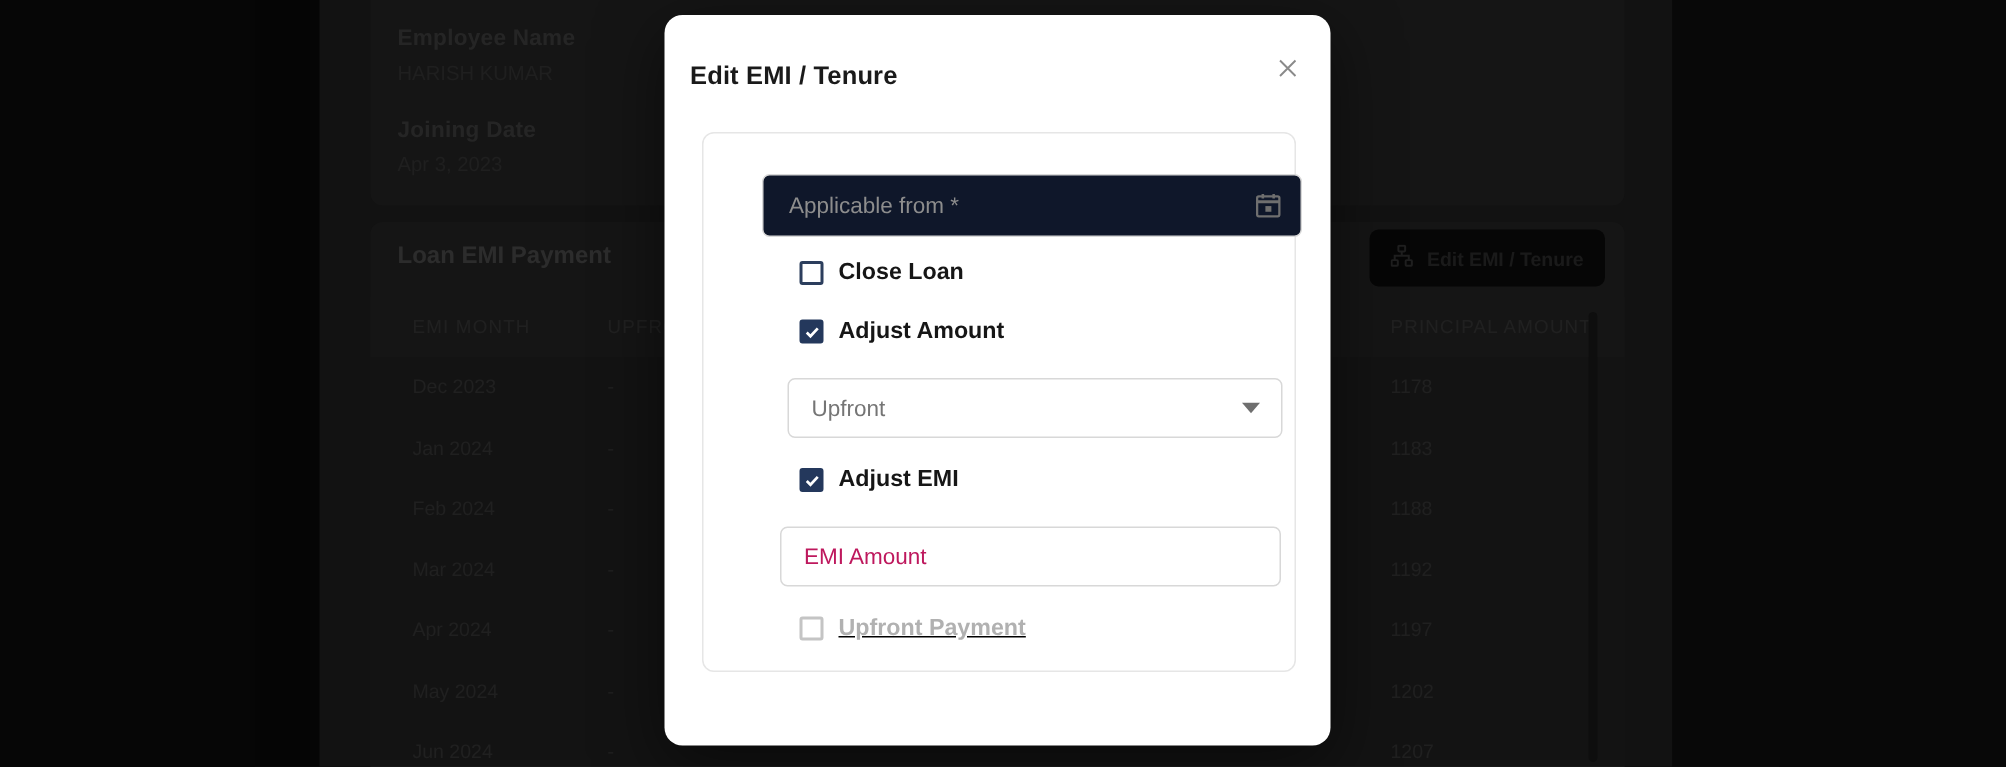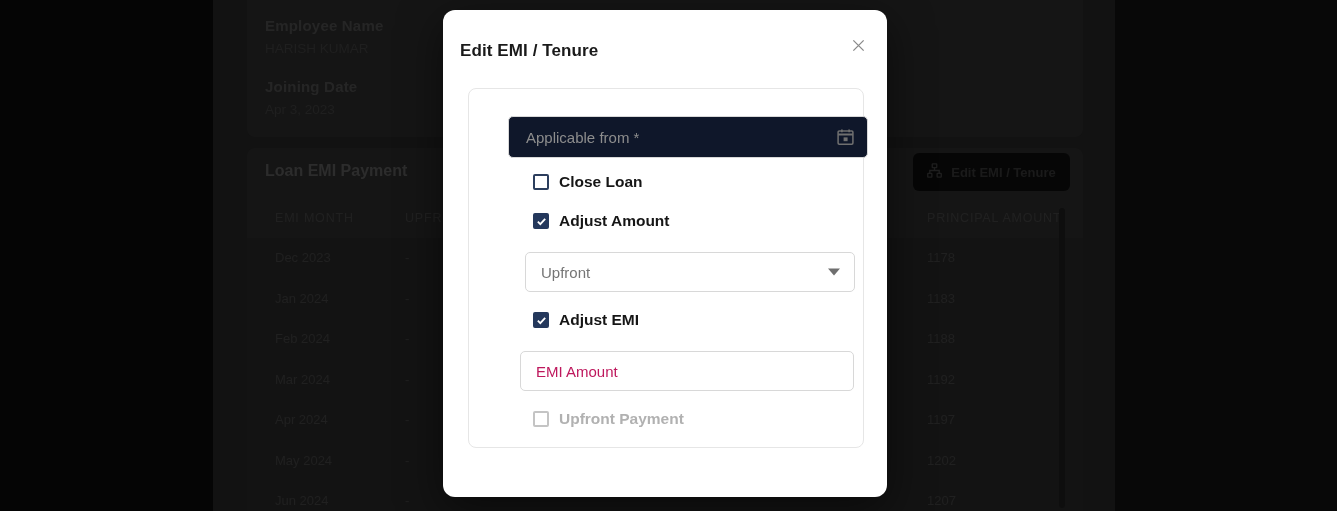--- a/index.html
+++ b/index.html
@@ -124,21 +124,21 @@
   .cal-icon {
     position: absolute; right: 12px; top: 50%; transform: translateY(-50%);
     color: #6f6f6f; display: flex; cursor: pointer;
   }
 
   .cb-row {
     position: absolute; display: flex; align-items: center; gap: 10px;
     cursor: pointer;
     padding-left: 46px;
   }
-  .cb-row.disabled { cursor: default; }
+  .cb-row.disabled { cursor: default; text-decoration: underline; }
   .cb {
     width: 16px; height: 16px; border-radius: 2px;
     border: 2px solid #2c3e5d; background: #fff;
     display: flex; align-items: center; justify-content: center;
     flex: none;
   }
   .cb.checked { background: #24385c; border-color: #24385c; }
   .cb.dis { border-color: #c4c4c4; }
   .cb-label { font-size: 15.5px; font-weight: bold; color: #161616; }
   .cb-label.dis { color: #b1b1b1; }

